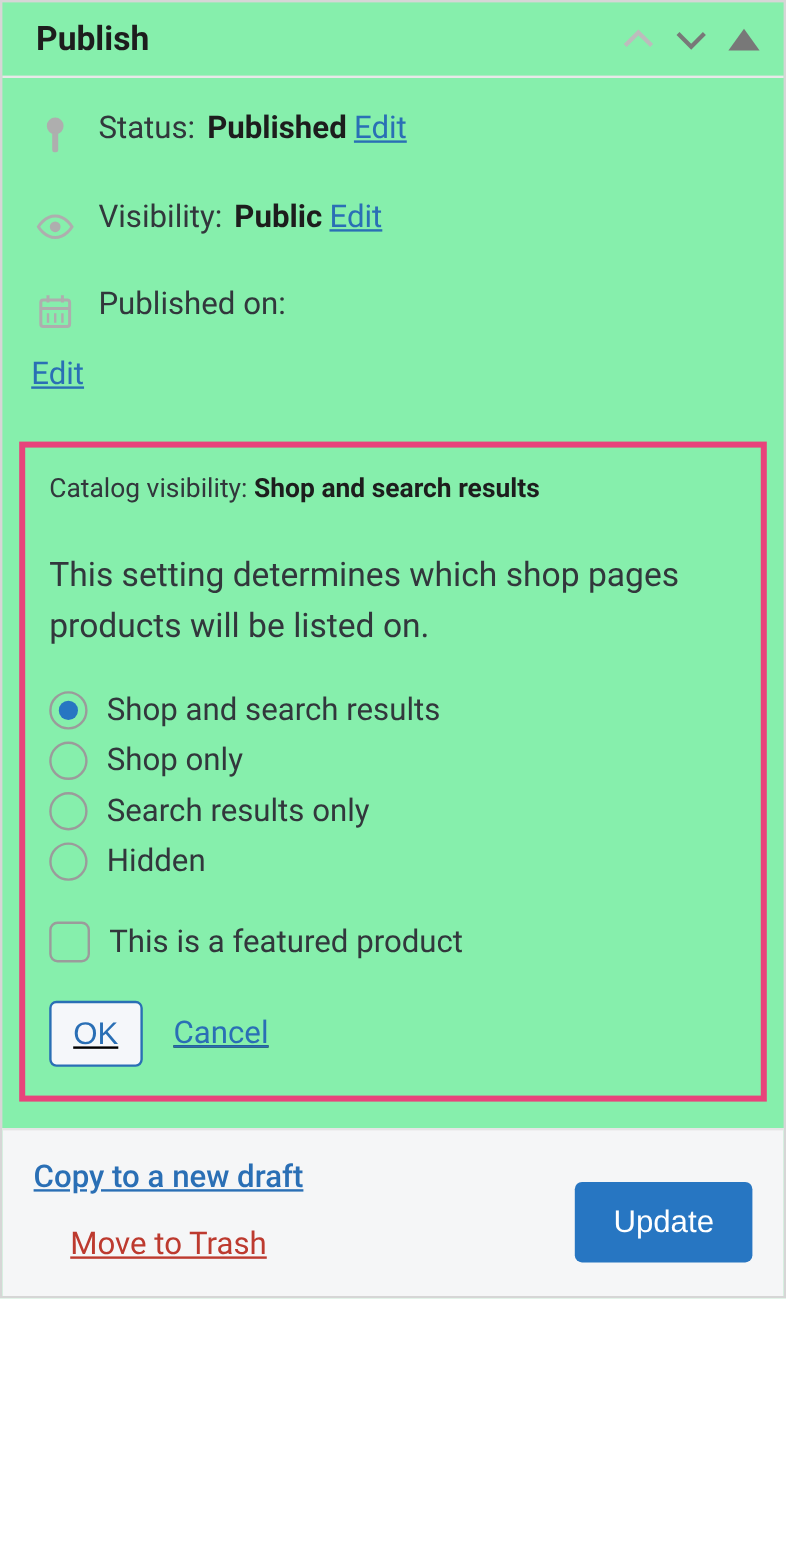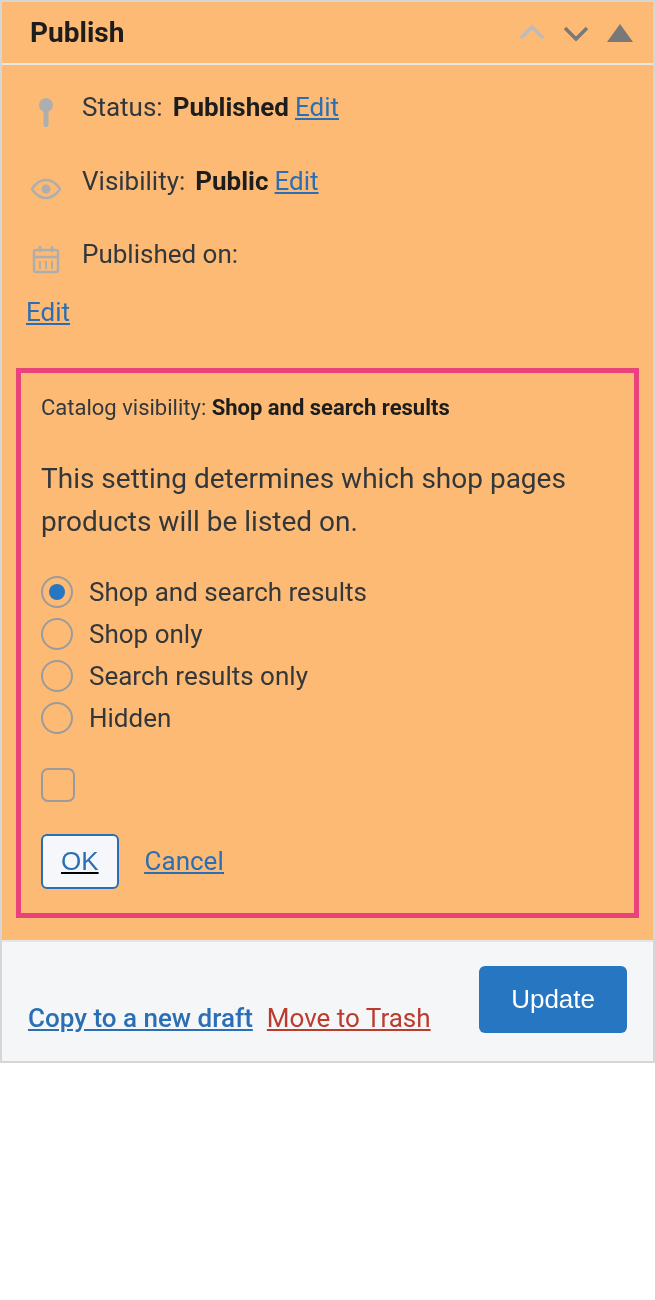--- a/index.html
+++ b/index.html
@@ -3,21 +3,21 @@
   <meta charset="utf-8">
   <style>
     * { box-sizing: border-box; margin: 0; padding: 0; }
     body {
       font-family: -apple-system, BlinkMacSystemFont, "Segoe UI", Roboto, sans-serif;
       background: #fff;
       width: 655px;
     }
     .panel {
       border: 2px solid #d6d6d6;
-      background: #fdba74;
+      background: #86efac;
     }
     .panel-header {
       display: flex;
       align-items: center;
       justify-content: space-between;
       padding: 14px 20px 14px 28px;
       border-bottom: 2px solid #e8e8e8;
     }
     .panel-title {
       font-weight: 700;
@@ -165,22 +165,22 @@
     .panel-footer {
       background: #f5f6f7;
       border-top: 2px solid #e5e5e5;
       padding: 24px 26px 28px 26px;
       display: flex;
       justify-content: space-between;
       align-items: flex-end;
     }
     .footer-links {
       display: flex;
-      flex-direction: row;
-      gap: 14px;
+      flex-direction: column;
+      gap: 26px;
       align-items: center;
     }
     .link-copy {
       color: #2a6fb5;
       font-size: 26px;
       text-decoration: underline;
       cursor: pointer;
       font-weight: 500;
     }
     .link-trash {
@@ -284,20 +284,21 @@
           <span>Search results only</span>
         </label>
         <label class="opt-row">
           <span class="radio-ctl"></span>
           <span>Hidden</span>
         </label>
       </div>
 
       <label class="check-row">
         <span class="checkbox-ctl"></span>
+        <span>This is a featured product</span>
       </label>
 
       <div class="ok-cancel">
         <button class="btn-ok">OK</button>
         <span class="link-cancel">Cancel</span>
       </div>
     </div>
 
   </div>
 

